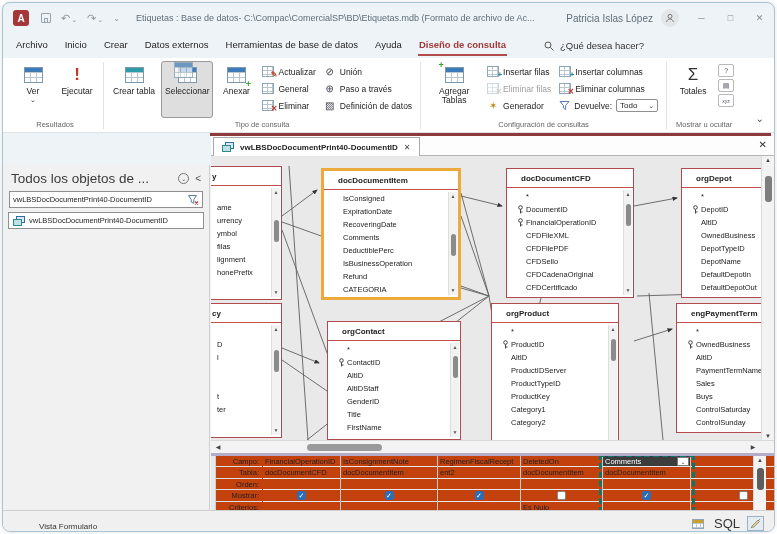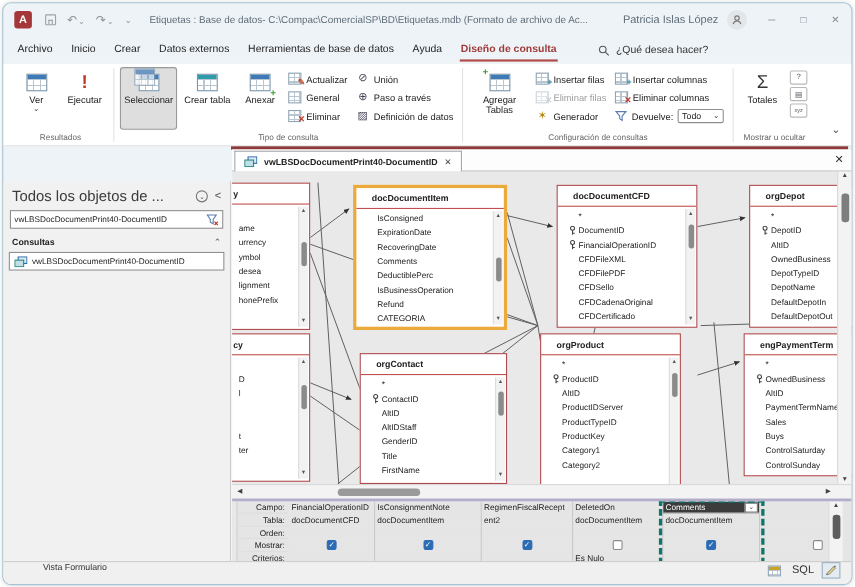--- a/index.html
+++ b/index.html
@@ -95,41 +95,41 @@
   .sa.sd{top:auto;bottom:1px;}
   .sthumb{position:absolute;left:1.5px;width:5px;height:22px;background:#8b8b8b;border-radius:3px;}
   .vscroll{position:absolute;right:0;top:0;bottom:0;width:13px;background:#f3f3f3;border-left:1px solid #d9d9d9;z-index:5;}
   .vscroll .ar{position:absolute;left:0;width:100%;text-align:center;font-size:6px;color:#444;}
   .vscroll .thumb{position:absolute;left:3px;width:7px;background:#7d7d7d;border-radius:3px;}
   .hscroll{position:absolute;top:304px;left:0;right:0;height:13px;background:#f3f3f3;border-top:1px solid #d9d9d9;z-index:5;}
   .hscroll .ar{position:absolute;top:0;height:100%;width:12px;text-align:center;font-size:6px;color:#444;line-height:12px;}
   .hscroll .thumb{position:absolute;top:3px;height:7px;background:#9a9a9a;border-radius:4px;}
   .splitter{position:absolute;top:317px;left:0;right:0;height:3px;background:#b3adc9;}
   
-  .grid{position:absolute;top:320px;left:0;right:0;bottom:0;background:#e5e5e5;overflow:hidden;}
+  .grid{position:absolute;top:320px;left:0;right:0;bottom:0;background:#c2410c;overflow:hidden;}
   .gstrip{position:absolute;left:0;top:0;bottom:0;width:5px;background:#e8e8e8;border-right:1px solid #cfcfcf;}
   .glrow{position:absolute;left:5px;width:46px;height:11.4px;line-height:11.4px;font-size:7.5px;color:#222;text-align:right;padding-right:3px;border-bottom:1px solid #dedede;}
   .gcol{position:absolute;top:0;height:57px;border-right:1px solid #c9c9c9;}
   .gcell{position:absolute;left:0;right:0;height:11.4px;line-height:11.4px;font-size:7.5px;color:#222;padding-left:2px;white-space:nowrap;overflow:hidden;border-bottom:1px solid #e6e6e6;}
   .gcell.sel{background:#3c3c3c;color:#fff;}
   .dd{position:absolute;right:1px;top:1px;width:12px;height:9px;background:#fff;border:1px solid #7a7a7a;color:#444;font-size:6px;line-height:8px;text-align:center;}
   .cbwrap{display:flex;align-items:center;justify-content:center;padding:0;}
   .cb{width:9px;height:9px;border-radius:2px;border:1px solid #8a8a8a;background:#fff;font-size:7px;line-height:8px;text-align:center;color:#fff;margin-top:1px;}
   .cb.on{background:#2b6cb5;border-color:#2b6cb5;}
   .anno{position:absolute;border:3px dashed #0e756b;z-index:8;pointer-events:none;}
   .gvscroll{position:absolute;right:8px;top:0;bottom:0;width:13px;background:#f3f3f3;border-left:1px solid #d9d9d9;}
   .gvscroll .ar{position:absolute;top:1px;left:0;width:100%;text-align:center;font-size:6px;color:#444;}
   .gvscroll .thumb{position:absolute;left:3px;top:12px;width:7px;height:22px;background:#5d5d5d;border-radius:3px;}
   
-  .statusbar{position:absolute;bottom:0;left:0;right:0;height:21px;background:#f0f0f0;border-top:1px solid #cfcfcf;display:flex;align-items:flex-start;}
+  .statusbar{position:absolute;bottom:0;left:0;right:0;height:21px;background:#f0f0f0;border-top:1px solid #cfcfcf;display:flex;align-items:flex-end;}
   .statusleft{font-size:8px;color:#333;padding-left:36px;flex:1;}
   .statusicons{display:flex;align-items:center;gap:7px;padding-right:10px;}
   .stbtn{width:17px;height:15px;display:flex;align-items:center;justify-content:center;border:1px solid transparent;}
   .stbtn.active{border-color:#9ab2c4;background:#e4ecf2;}
-  .sql{font-size:10px;color:#333;}
+  .sql{font-size:13px;color:#333;}
   .minigrid{width:12px;height:10px;border:1px solid #8fa6b5;background-color:#fff;
     background-image:linear-gradient(#c9a227 0 3px,rgba(0,0,0,0) 3px),
     repeating-linear-gradient(to right,rgba(0,0,0,0) 0 3px,#b9c6cf 3px 4px),
     repeating-linear-gradient(to bottom,rgba(0,0,0,0) 0 3px,#b9c6cf 3px 4px);}
 </style>
 </head>
 <body>
 
 <div class="app">
 
@@ -191,32 +191,32 @@
           <span class="iwrap excl">!</span>
           <span>Ejecutar</span>
         </div>
       </div>
       <div class="glabel">Resultados</div>
     </div>
     <div class="rsep"></div>
 
     <div class="rgroup">
       <div class="gbody">
+        <div class="bigbtn">
+          <span class="iwrap">
+              <span class="tico teal"></span>
+            </span>
+          <span>Crear tabla</span>
+        </div>
         <div class="bigbtn sel">
           <span class="iwrap">
               <span class="tico back"></span>
               <span class="tico"></span>
             </span>
           <span>Seleccionar</span>
-        </div>
-        <div class="bigbtn">
-          <span class="iwrap">
-              <span class="tico teal"></span>
-            </span>
-          <span>Crear tabla</span>
         </div>
         <div class="bigbtn">
           <span class="iwrap">
               <span class="tico"></span>
               <span class="mark green">+</span>
             </span>
           <span>Anexar</span>
         </div>
         <div class="scol">
           <div class="srow">
@@ -335,24 +335,20 @@
       <span class="tt">Todos los objetos de ...</span>
       <span class="circ">⌄</span>
       <span class="nav-coll">&lt;</span>
     </div>
     <div class="nav-search">
       <span class="sv">vwLBSDocDocumentPrint40-DocumentID</span>
       <svg width="12" height="12" viewBox="0 0 12 12">
           <path d="M1.5 1.5h8L6.8 5.5v4L4.2 8V5.5z" fill="none" stroke="#5b7fae"></path>
           <path d="M8 7.5l3 3M11 7.5l-3 3" stroke="#c0392b" stroke-width="1.1"></path>
         </svg>
-    </div>
-    <div class="nav-group">
-      <span class="gg">Consultas</span>
-      <span style="font-weight:normal;color:#555;">⌃</span>
     </div>
     <div>
         <div class="nav-item">
           <svg width="12" height="10" viewBox="0 0 12 10">
             <rect x="3.5" y="0.5" width="8" height="6" fill="#dce9f5" stroke="#2e6da4"></rect>
             <rect x="0.5" y="3.5" width="8" height="6" fill="#bfe0e4" stroke="#2e8b8b"></rect>
           </svg>
           <span>vwLBSDocDocumentPrint40-DocumentID</span>
         </div>
       </div>
@@ -412,21 +408,21 @@
               <div class="tfield">
                 <span class="kslot"></span>
                 <span>urrency</span>
               </div>
               <div class="tfield">
                 <span class="kslot"></span>
                 <span>ymbol</span>
               </div>
               <div class="tfield">
                 <span class="kslot"></span>
-                <span>desea</span>
+                <span>filas</span>
               </div>
               <div class="tfield">
                 <span class="kslot"></span>
                 <span>lignment</span>
               </div>
               <div class="tfield">
                 <span class="kslot"></span>
                 <span>honePrefix</span>
               </div>
             </div>

